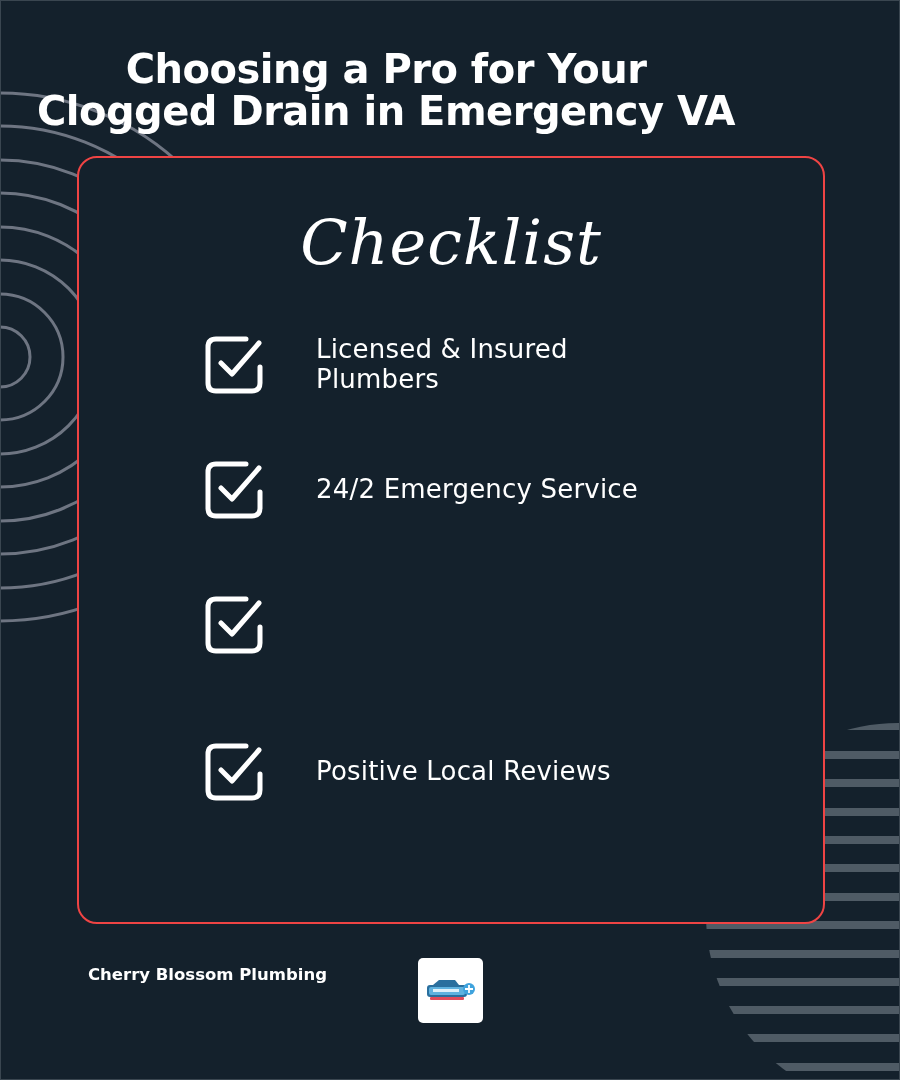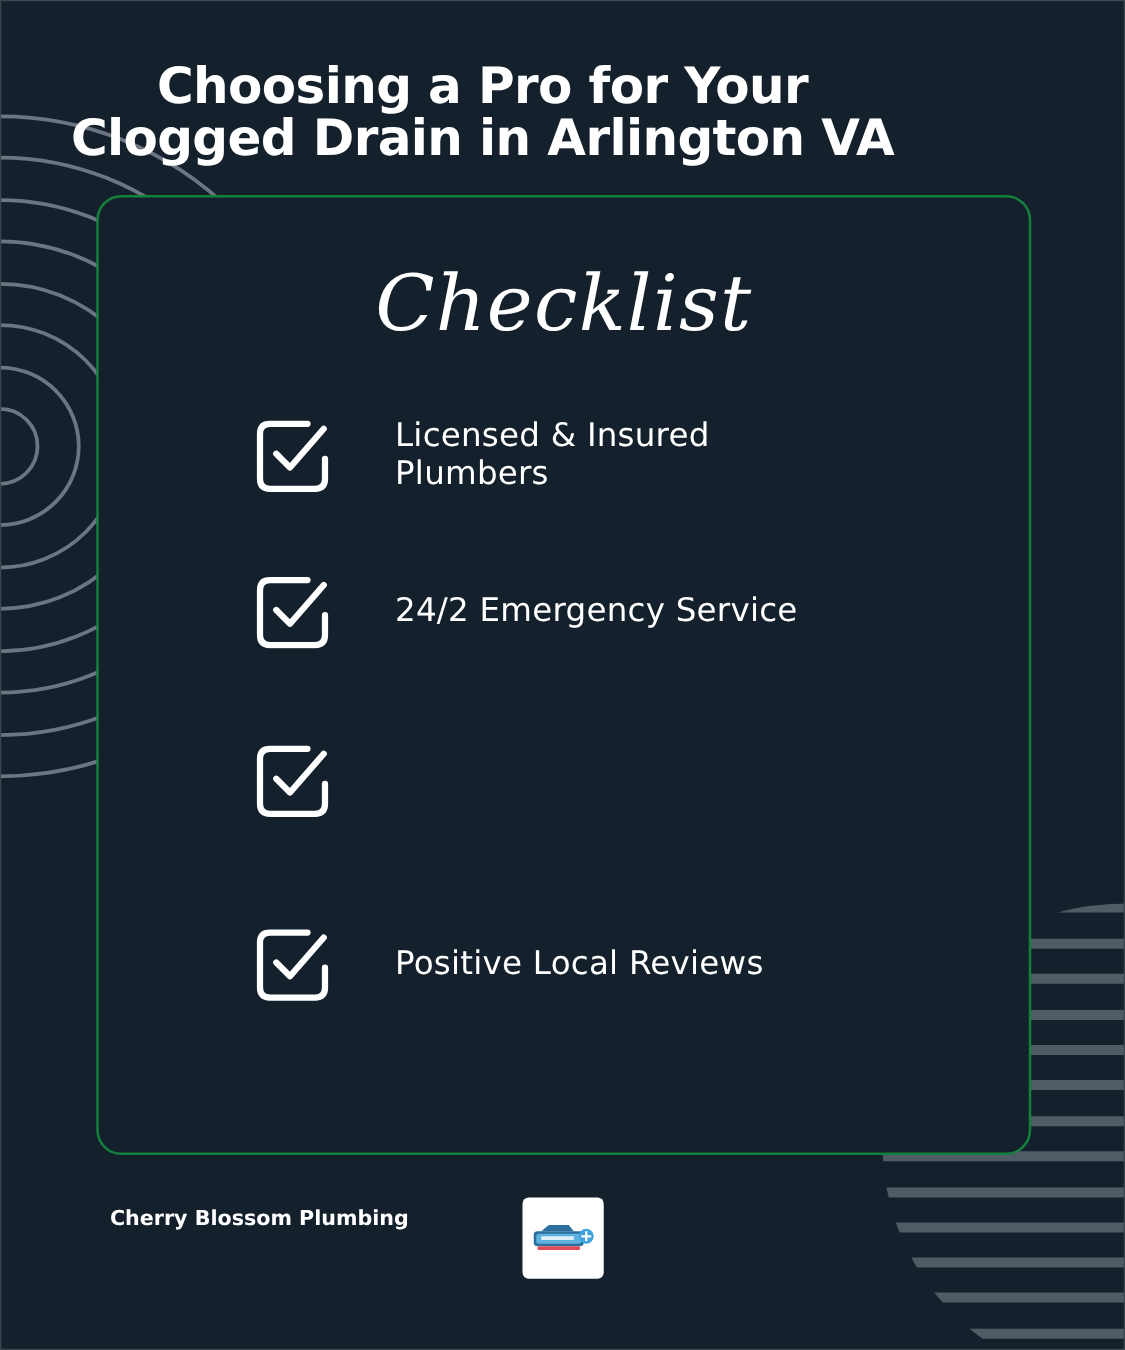--- a/index.html
+++ b/index.html
@@ -29,21 +29,21 @@
       line-height: 42px;
       letter-spacing: -0.5px;
       z-index: 2;
     }
     .title span { display: block; }
 
     .card {
       position: absolute;
       left: 77px; top: 156px;
       width: 748px; height: 768px;
-      border: 2px solid #15803d;
+      border: 2px solid #ef4444;
       border-radius: 20px;
       background: #14212c;
       z-index: 2;
     }
 
     .card-heading {
       position: absolute;
       left: 0; top: 40px; width: 100%;
       text-align: center;
       color: #ffffff;
@@ -140,21 +140,21 @@
     <rect x="690" y="950" width="220" height="8"></rect>
     <rect x="690" y="978" width="220" height="8"></rect>
     <rect x="690" y="1006" width="220" height="8"></rect>
     <rect x="690" y="1034" width="220" height="8"></rect>
     <rect x="690" y="1063" width="220" height="8"></rect>
   </g>
 </svg>
 
 <h1 class="title">
   <span>Choosing a Pro for Your</span>
-  <span>Clogged Drain in Arlington VA</span>
+  <span>Clogged Drain in Emergency VA</span>
 </h1>
 
 <div class="card">
   <div class="card-heading">Checklist</div>
 
   <div class="item" style="top:176px;">
     <svg class="check" viewBox="0 0 60 60" xmlns="http://www.w3.org/2000/svg">
       <path d="M42 5 H12 Q4 5 4 13 V49 Q4 57 12 57 H48 Q56 57 56 49 V33" fill="none" stroke="#ffffff" stroke-width="5" stroke-linecap="round" stroke-linejoin="round"></path>
       <path d="M17 29 L28 40 L55 9" fill="none" stroke="#ffffff" stroke-width="5" stroke-linecap="round" stroke-linejoin="round"></path>
     </svg>

